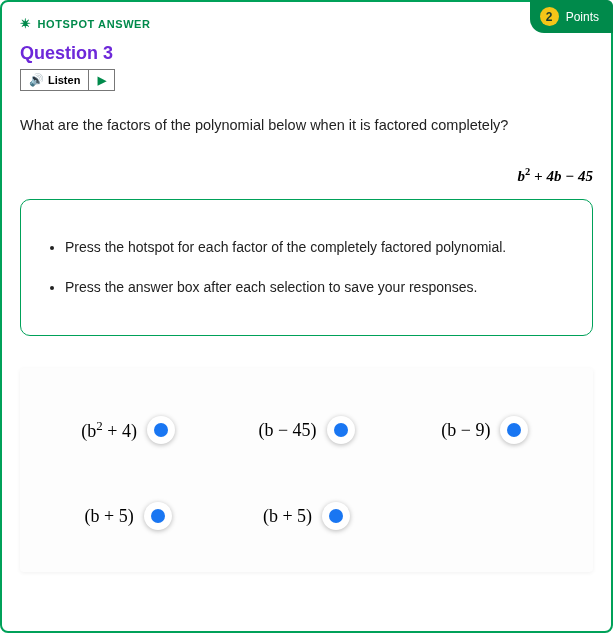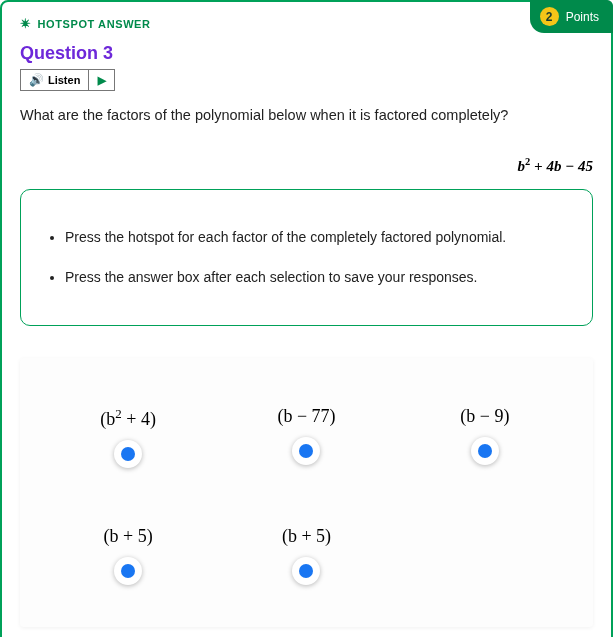--- a/index.html
+++ b/index.html
@@ -82,21 +82,21 @@
       padding: 0 8px;
       gap: 4px;
     }
     .play-btn {
       width: 26px;
       border-left: none;
       color: #008a4b;
     }
     .speaker-icon { font-size: 12px; }
     .prompt {
-      margin-top: 14px;
+      margin-top: 24px;
       font-size: 14.5px;
       color: #222;
       line-height: 1.45;
     }
     .poly {
       text-align: right;
       font-weight: 700;
       font-size: 15px;
       margin-top: 30px;
       font-family: "Times New Roman", serif;
@@ -128,21 +128,21 @@
     }
     .grid {
       display: grid;
       grid-template-columns: 1fr 1fr 1fr;
       row-gap: 58px;
       column-gap: 10px;
       justify-items: center;
     }
     .option {
       display: flex;
-      flex-direction: column;
+      flex-direction: row;
       align-items: center;
       gap: 10px;
     }
     .option-label {
       font-family: "Times New Roman", serif;
       font-size: 18px;
     }
     .option-label sup { font-size: 0.72em; }
     .hotspot {
       width: 28px;
@@ -203,21 +203,21 @@
 
   <div class="answer-area">
     <div class="grid">
       <div class="option">
         <span class="option-label">(b<sup>2</sup> + 4)</span>
         <div class="hotspot">
             <div class="hotspot-inner"></div>
           </div>
       </div>
       <div class="option">
-        <span class="option-label">(b − 77)</span>
+        <span class="option-label">(b − 45)</span>
         <div class="hotspot">
             <div class="hotspot-inner"></div>
           </div>
       </div>
       <div class="option">
         <span class="option-label">(b − 9)</span>
         <div class="hotspot">
             <div class="hotspot-inner"></div>
           </div>
       </div>

